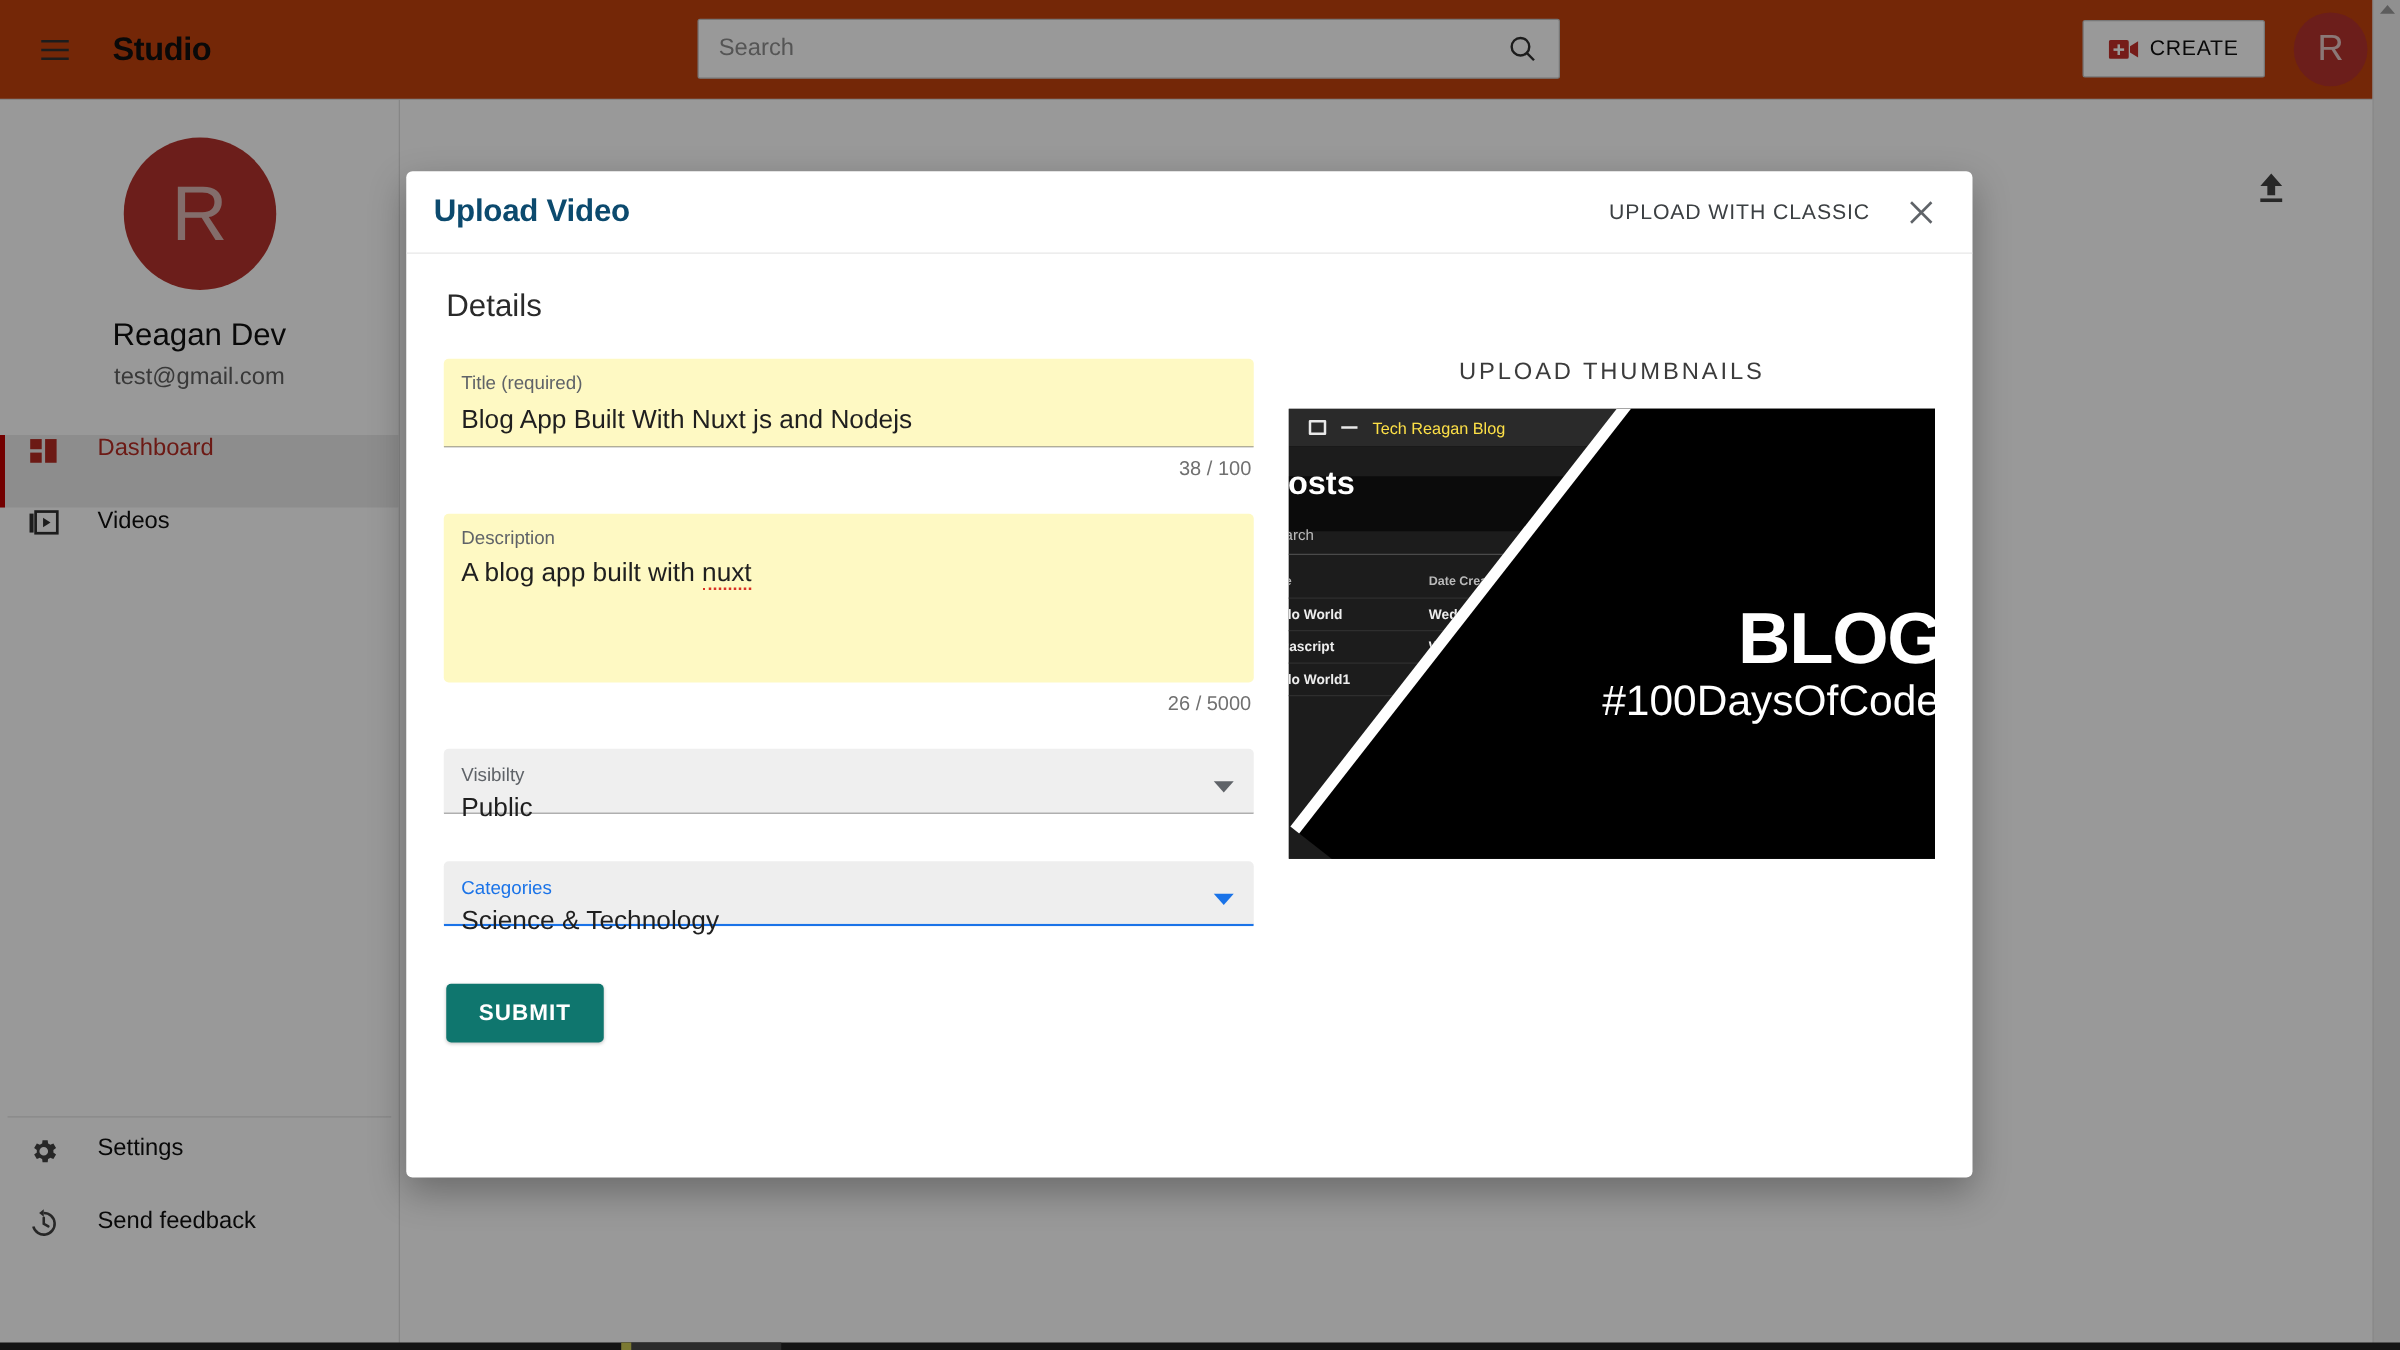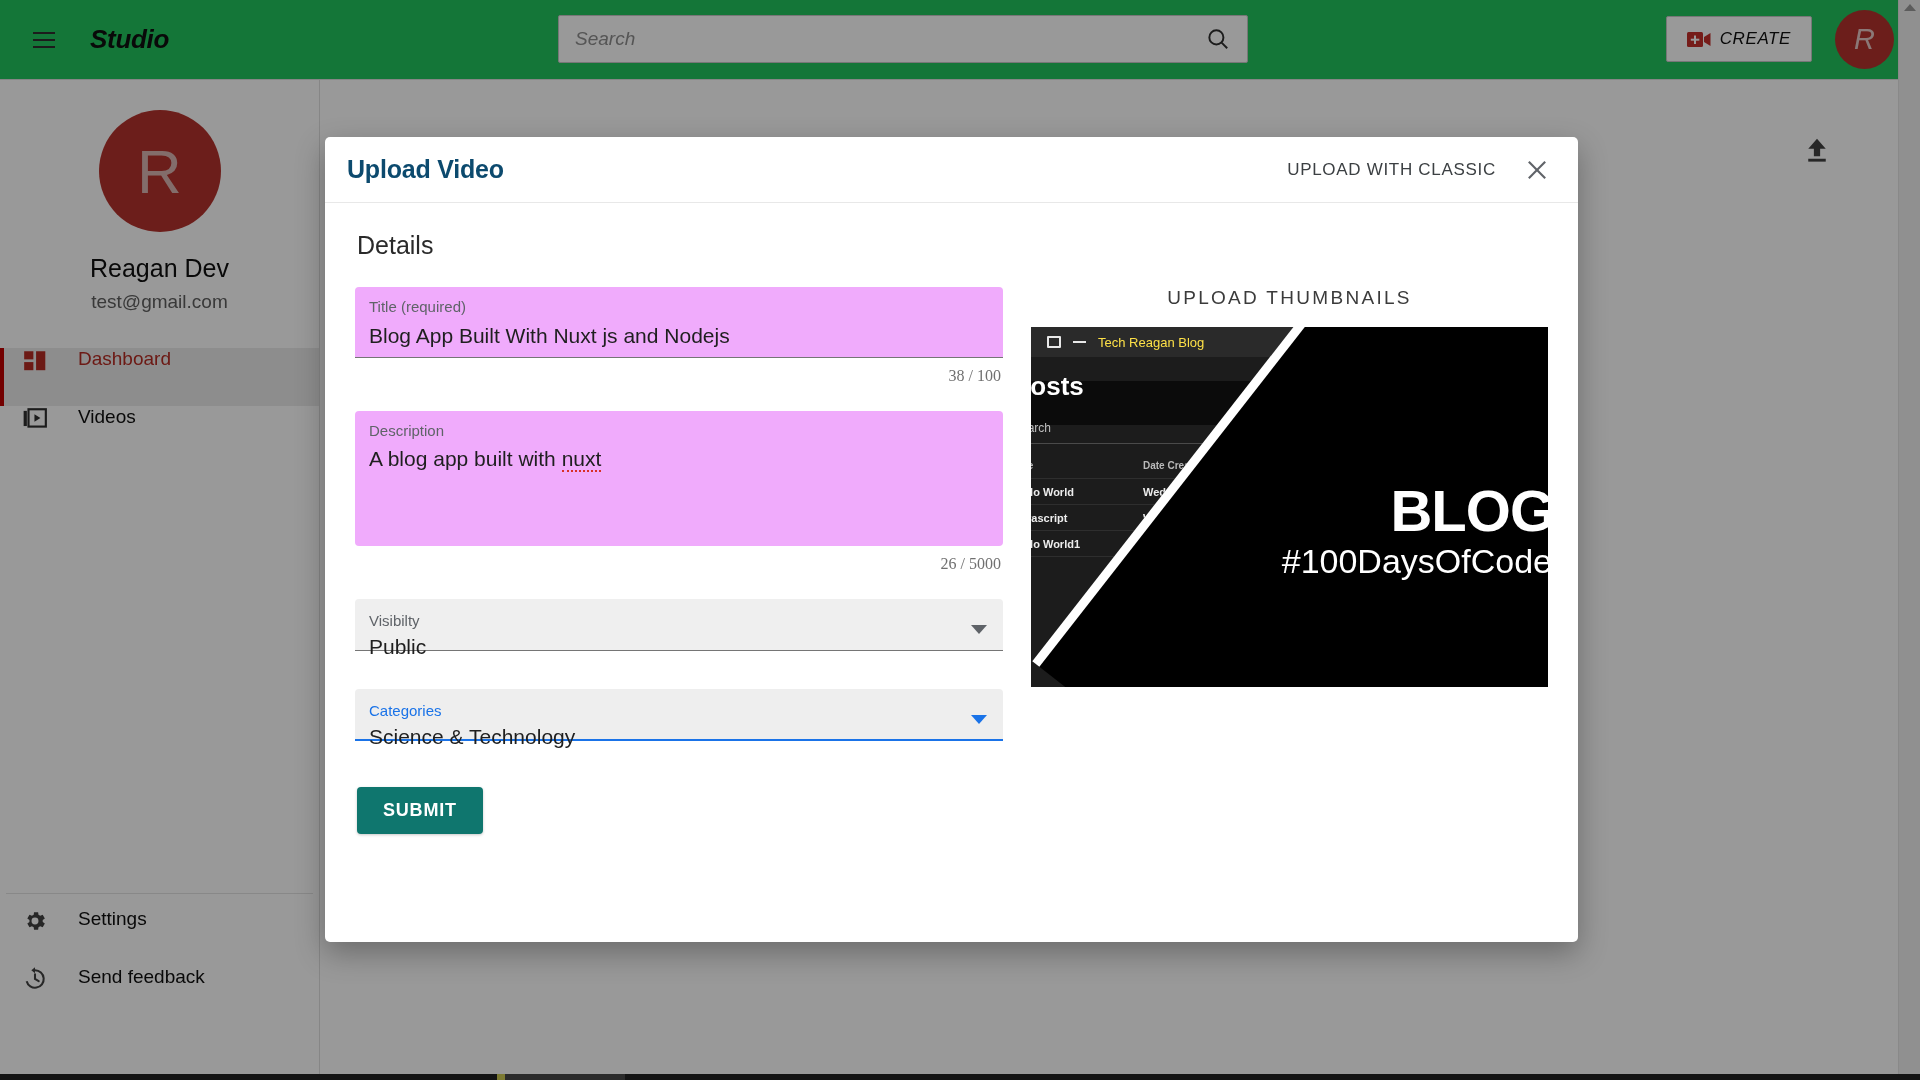--- a/index.html
+++ b/index.html
@@ -9,22 +9,22 @@
     background: #ffffff;
     overflow: hidden;
   }
   #root { position: relative; width: 1920px; height: 1080px; }
 
   
   .studio-page { position: absolute; inset: 0; background: #ffffff; }
 
   .topbar {
     position: absolute; top: 0; left: 0; right: 0; height: 80px;
-    background: #22c55e; border-bottom: 1px solid #e0e0e0;
-    display: flex; align-items: center; font-style: italic;
+    background: #c2410c; border-bottom: 1px solid #e0e0e0;
+    display: flex; align-items: center;
   }
   .hamburger { margin-left: 22px; width: 44px; height: 44px;
     display: flex; flex-direction: column; justify-content: center;
     align-items: center; gap: 5px; cursor: pointer; }
   .hamburger span { display: block; width: 22px; height: 2px; background: #303030; }
   .brand { margin-left: 24px; font-size: 26px; font-weight: bold; color: #0f0f0f;
            letter-spacing: -0.3px; }
 
   .searchbox {
     position: absolute; left: 558px; top: 15px; width: 690px; height: 48px;
@@ -119,28 +119,28 @@
              display: flex; align-items: center; justify-content: center; }
 
   .dlg-body { padding: 28px 30px 0 30px; }
   .section-title { font-size: 25px; font-weight: normal; color: #2a2a2a; margin-left: 2px; }
 
   .cols { display: flex; margin-top: 27px; gap: 0; }
   .col-left { width: 648px; }
   .col-right { flex: 1; padding-left: 28px; }
 
   .field {
-    background: #f0abfc; border-radius: 4px 4px 0 0;
+    background: #fef9c3; border-radius: 4px 4px 0 0;
     border-bottom: 1px solid #757575; padding: 12px 14px 8px 14px;
     position: relative; cursor: text;
   }
   .field .flabel { font-size: 15px; color: #5f6368; line-height: 1.1; }
   .field .fvalue { font-size: 21px; color: #1f1f1f; margin-top: 7px; line-height: 1.25; }
   .field.area { height: 135px; border-radius: 4px; border-bottom: none; }
-  .counter { text-align: right; font-size: 16px; color: #707070; margin-top: 9px; padding-right: 2px; font-family: Liberation Serif, serif; }
+  .counter { text-align: right; font-size: 16px; color: #707070; margin-top: 9px; padding-right: 2px; }
 
   .select {
     background: #efefef; border-radius: 4px 4px 0 0;
     border-bottom: 1px solid #757575; padding: 13px 14px 10px 14px;
     position: relative; cursor: pointer; height: 52px;
   }
   .select.focused { border-bottom: 2px solid #1a73e8; background: #eeeeee; }
   .select .flabel { font-size: 15px; color: #5f6368; }
   .select.focused .flabel { color: #1a73e8; }
   .select .fvalue { font-size: 21px; color: #1f1f1f; margin-top: 6px; }

